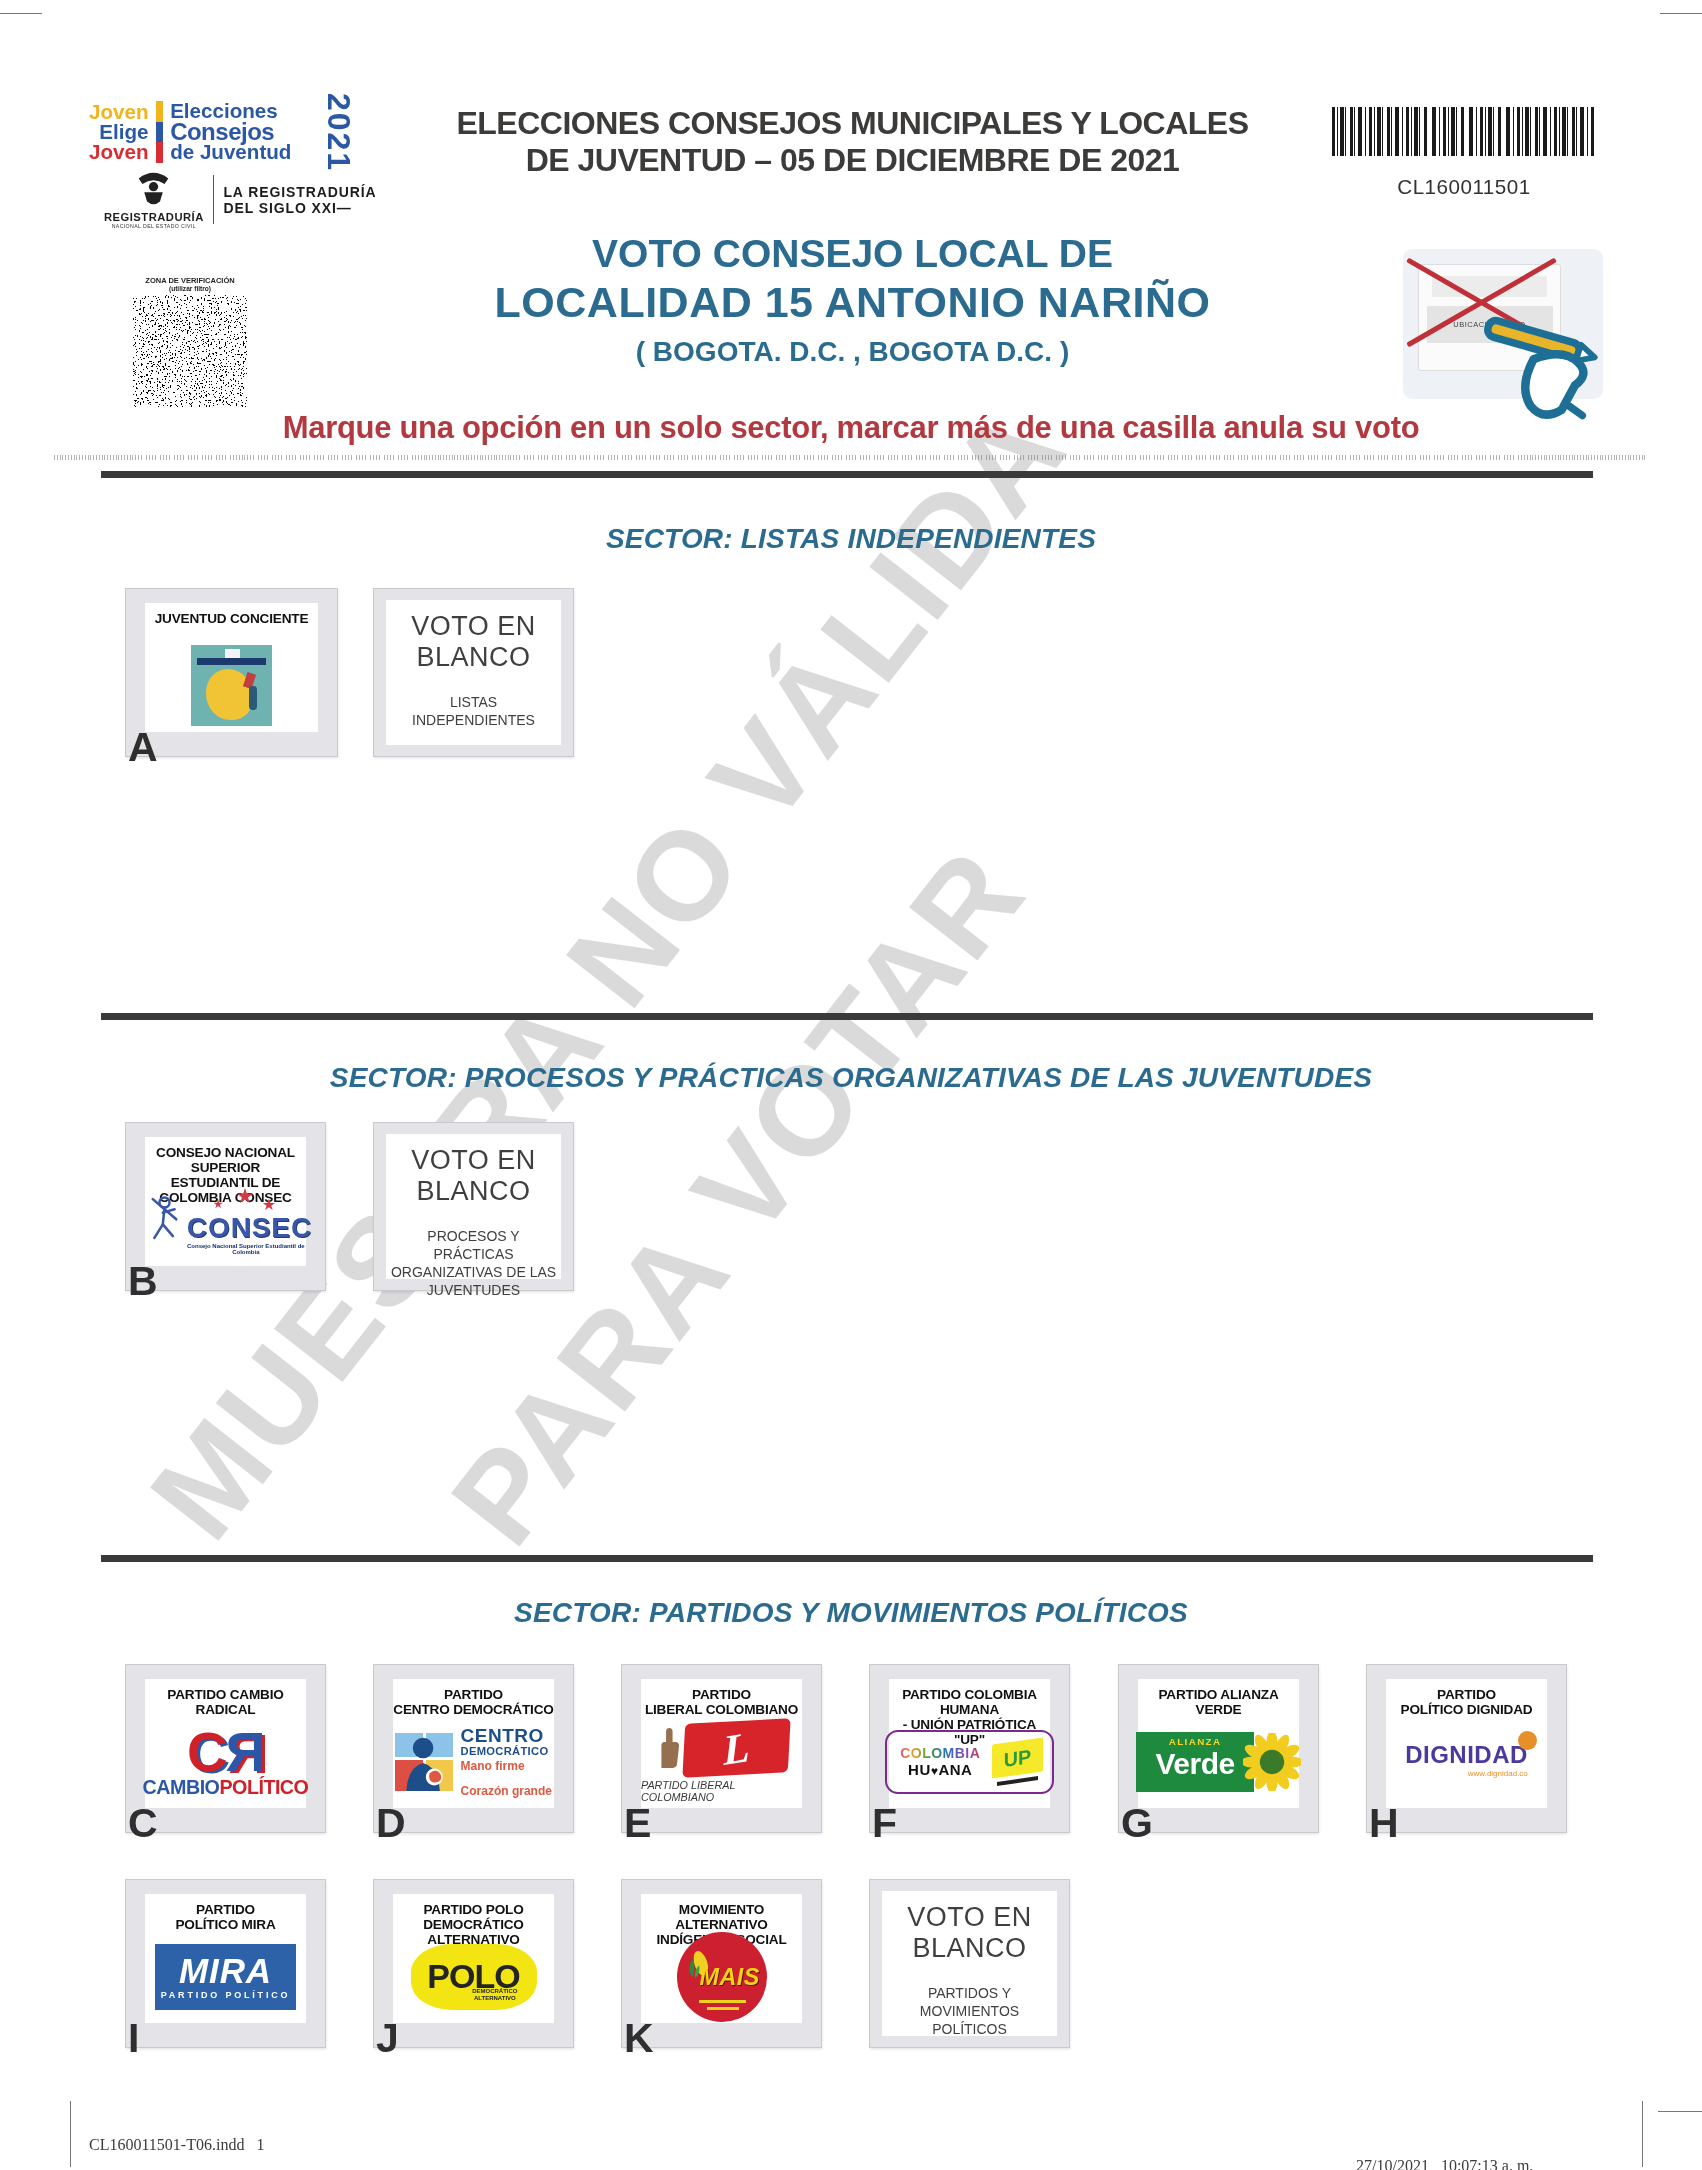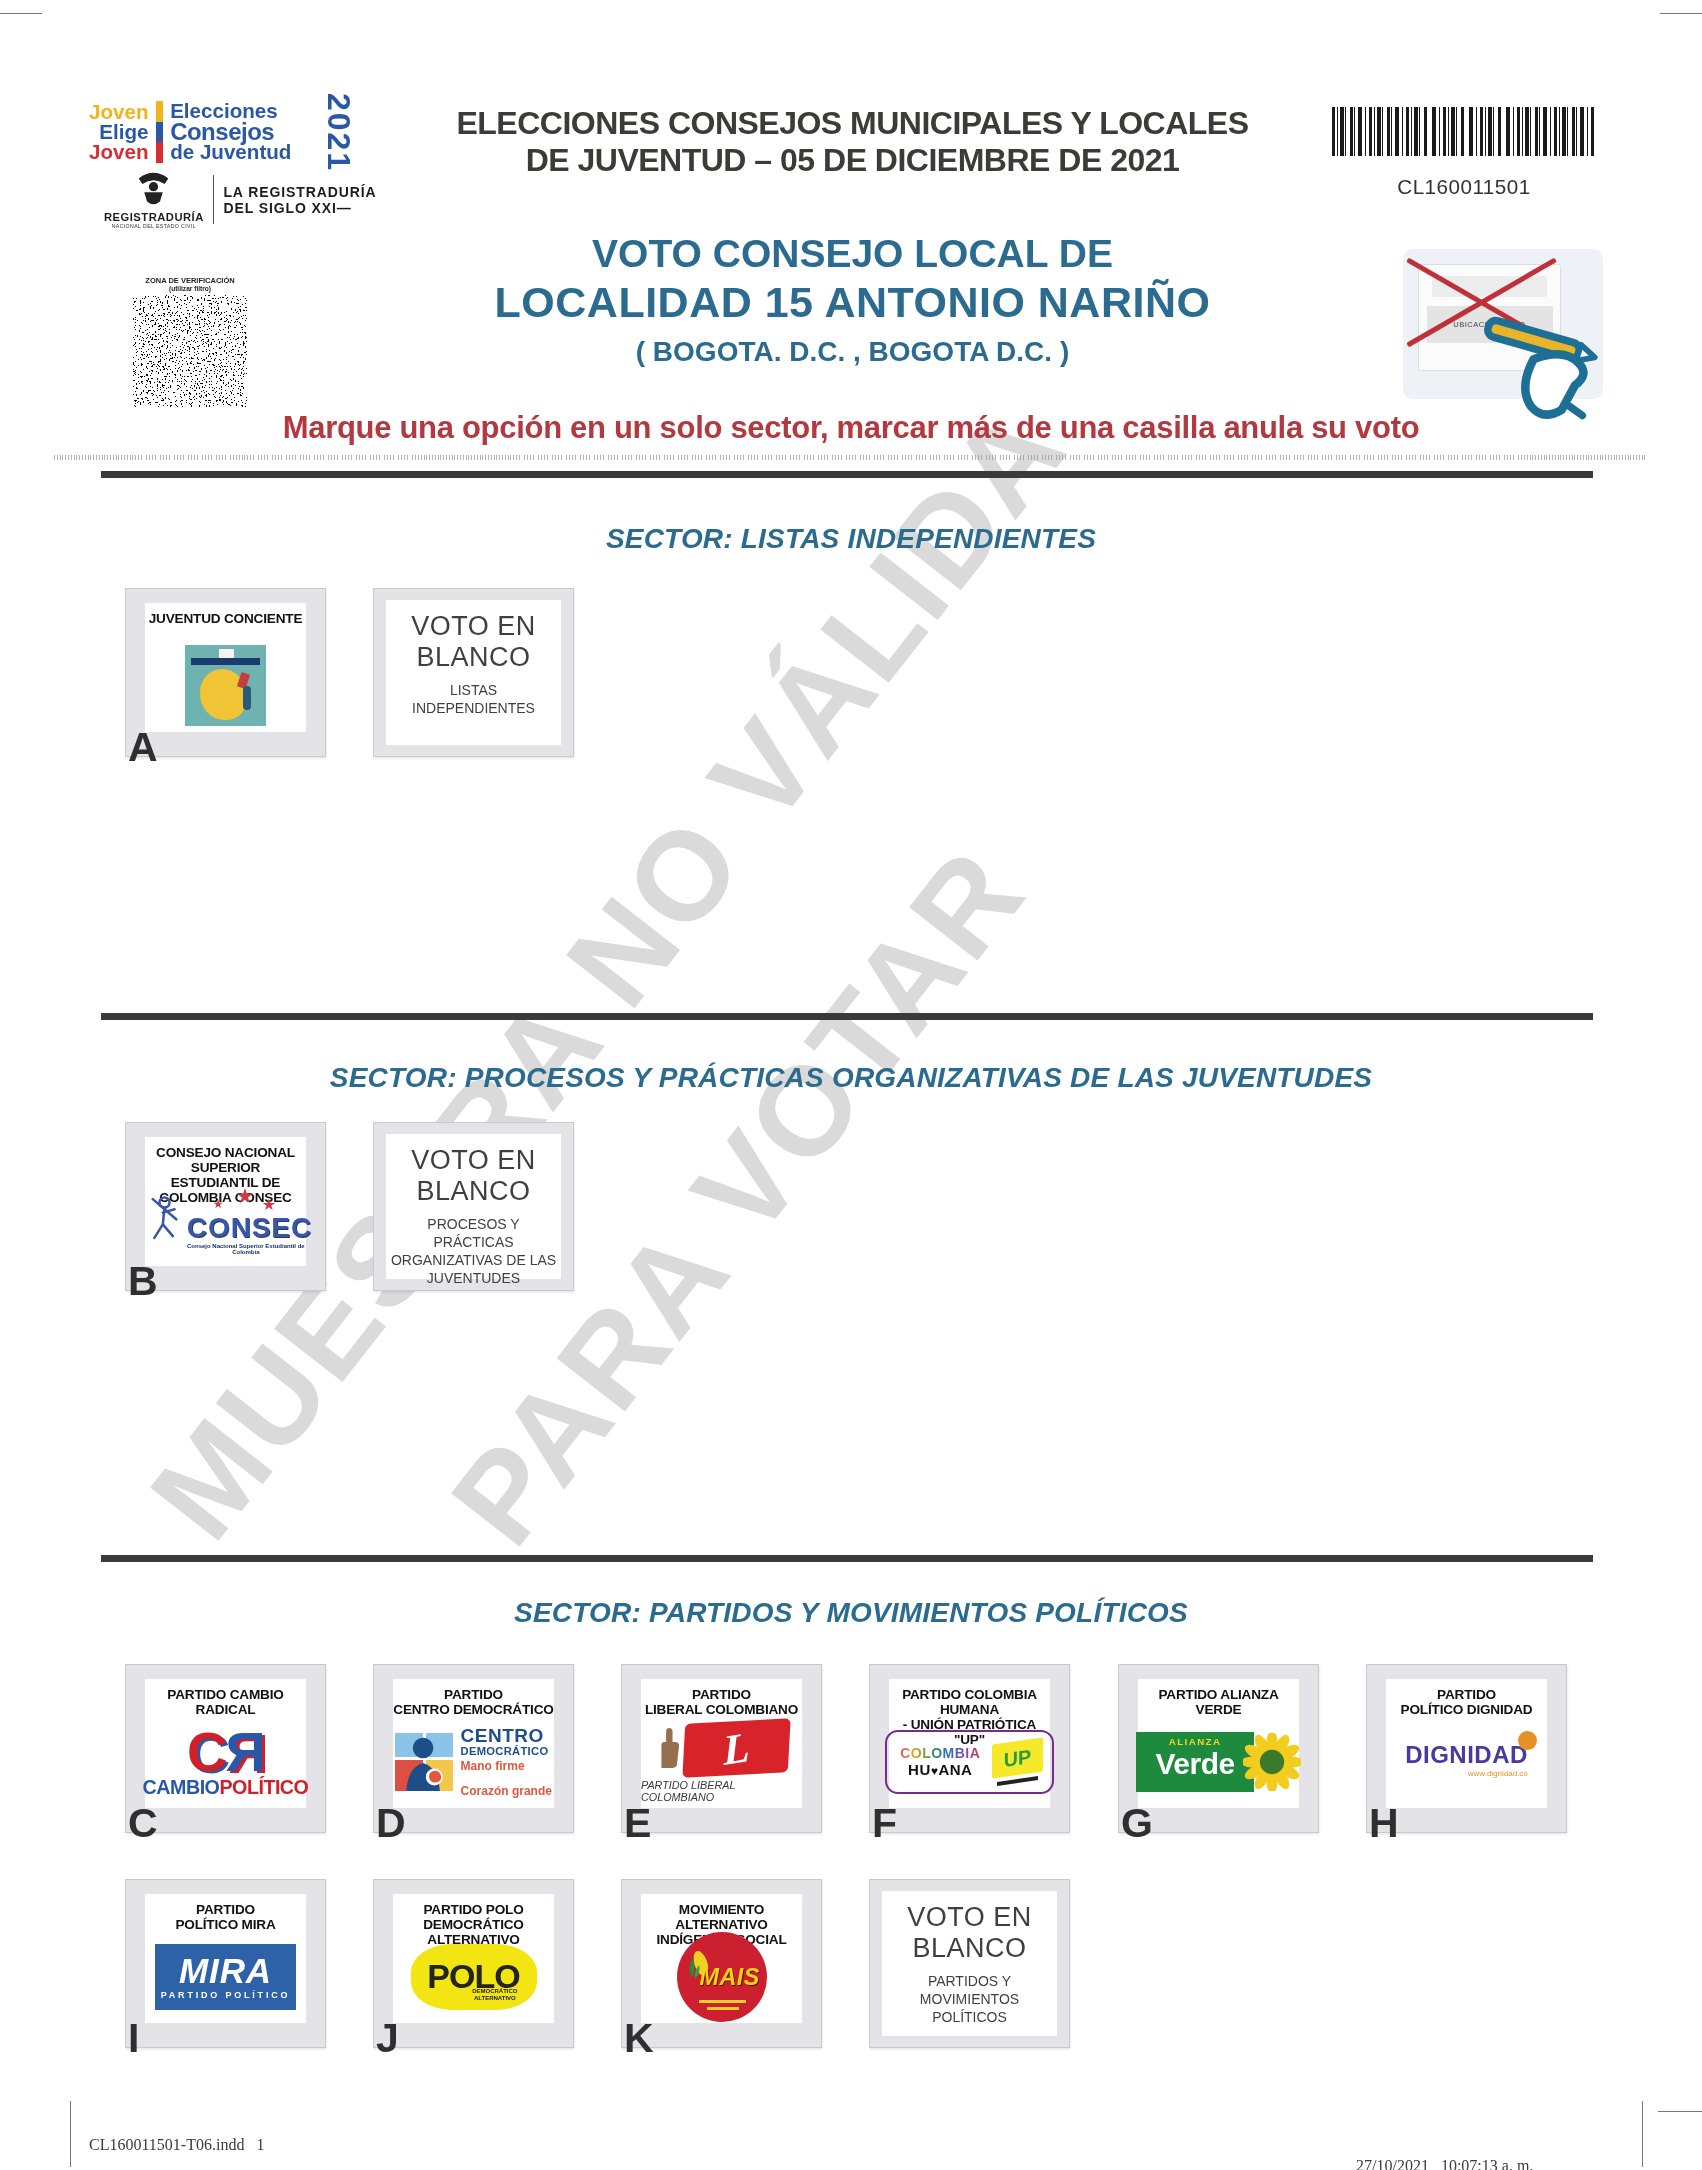--- a/index.html
+++ b/index.html
@@ -71,21 +71,21 @@
   .cell .inner{position:absolute;left:19px;right:19px;top:14px;bottom:24px;background:#fff;}
   .cell .name{font-weight:700;font-size:13.6px;line-height:15px;color:#111;text-align:center;
               padding-top:8.4px;letter-spacing:-0.2px;}
   .cell .logo{position:absolute;left:0;right:0;top:40px;bottom:3.7px;
               display:flex;align-items:center;justify-content:center;}
   .letter{position:absolute;left:1.9px;bottom:-12px;font-size:41px;font-weight:900;color:#2f2f2f;line-height:1;}
   
   .cell.blank .inner{left:12px;right:12px;top:11.2px;bottom:11.2px;}
   .vb-title{font-size:27px;color:#3f3f3f;line-height:31px;text-align:center;letter-spacing:0.5px;
             width:141px;margin:11.2px auto 0 auto;}
-  .vb-sub{font-size:14px;color:#3f3f3f;line-height:18px;text-align:center;margin-top:8px;}
+  .vb-sub{font-size:14px;color:#3f3f3f;line-height:18px;text-align:center;margin-top:20px;}
   
   .jc-box{position:relative;width:81px;height:81px;background:#6fb3b1;overflow:hidden;}
   .jc-paper{position:absolute;left:34px;top:3.7px;width:15px;height:15px;background:#f3f3f3;}
   .jc-bar{position:absolute;left:5.6px;top:13px;width:69px;height:6.6px;background:#1d3a6e;}
   .jc-blob{position:absolute;left:15px;top:24px;width:47px;height:51px;background:#f0c435;
            border-radius:46% 54% 42% 52%;}
   .jc-red{position:absolute;left:54px;top:28px;width:9.4px;height:15px;background:#c04040;transform:rotate(18deg);}
   .jc-fig{position:absolute;left:58px;top:41px;width:8.4px;height:24px;background:#2a5a78;border-radius:3.7px;}
   
   .consec{display:flex;align-items:center;gap:3.7px;}
@@ -261,21 +261,21 @@
       <path d="M96 112 l14 10" stroke="#1e6f96" stroke-width="8" stroke-linecap="round"></path>
     </svg>
   </div>
 
   <div class="abs z2 instruction">Marque una opción en un solo sector, marcar más de una casilla anula su voto</div>
   <div class="abs z2 microline"></div>
   <div class="abs z2 rule" style="top:471px;"></div>
 
   <div class="abs z2 sector-head" style="top:523px;">SECTOR: LISTAS INDEPENDIENTES</div>
 
-  <div class="cell" style="left:125px;top:588px;">
+  <div class="cell" style="left:125px;top:588px;padding-left:12px;">
     <div class="inner">
       <div class="name">JUVENTUD CONCIENTE</div>
       <div class="logo">
         <div class="jc-box">
             <div class="jc-paper"></div>
             <div class="jc-bar"></div>
             <div class="jc-blob"></div>
             <div class="jc-red"></div>
             <div class="jc-fig"></div>
           </div>

